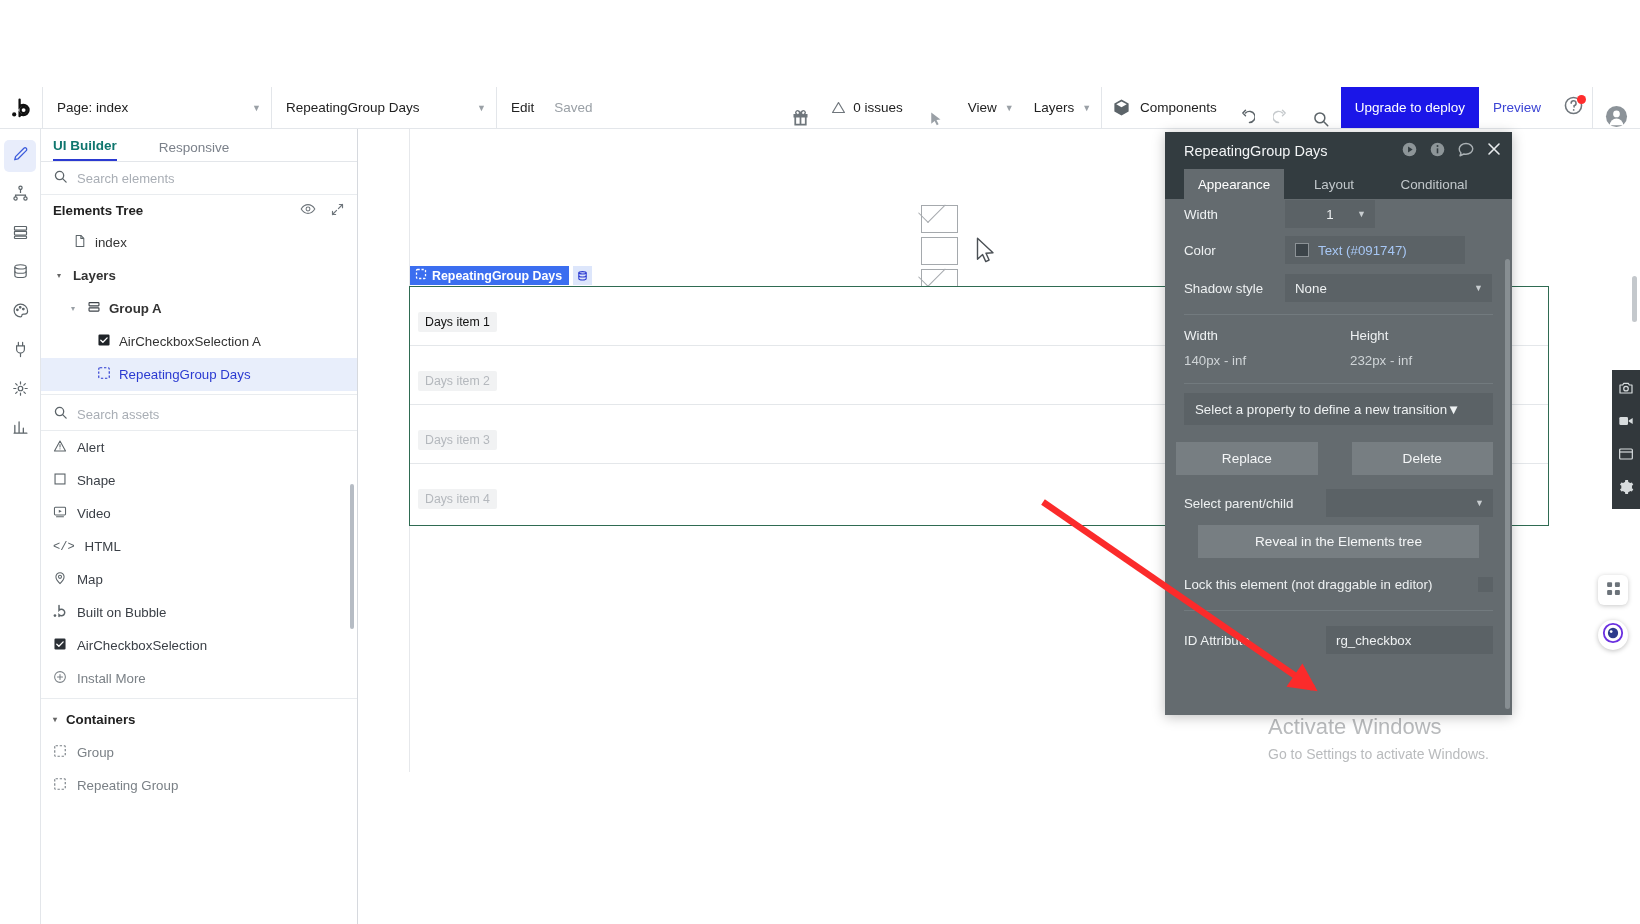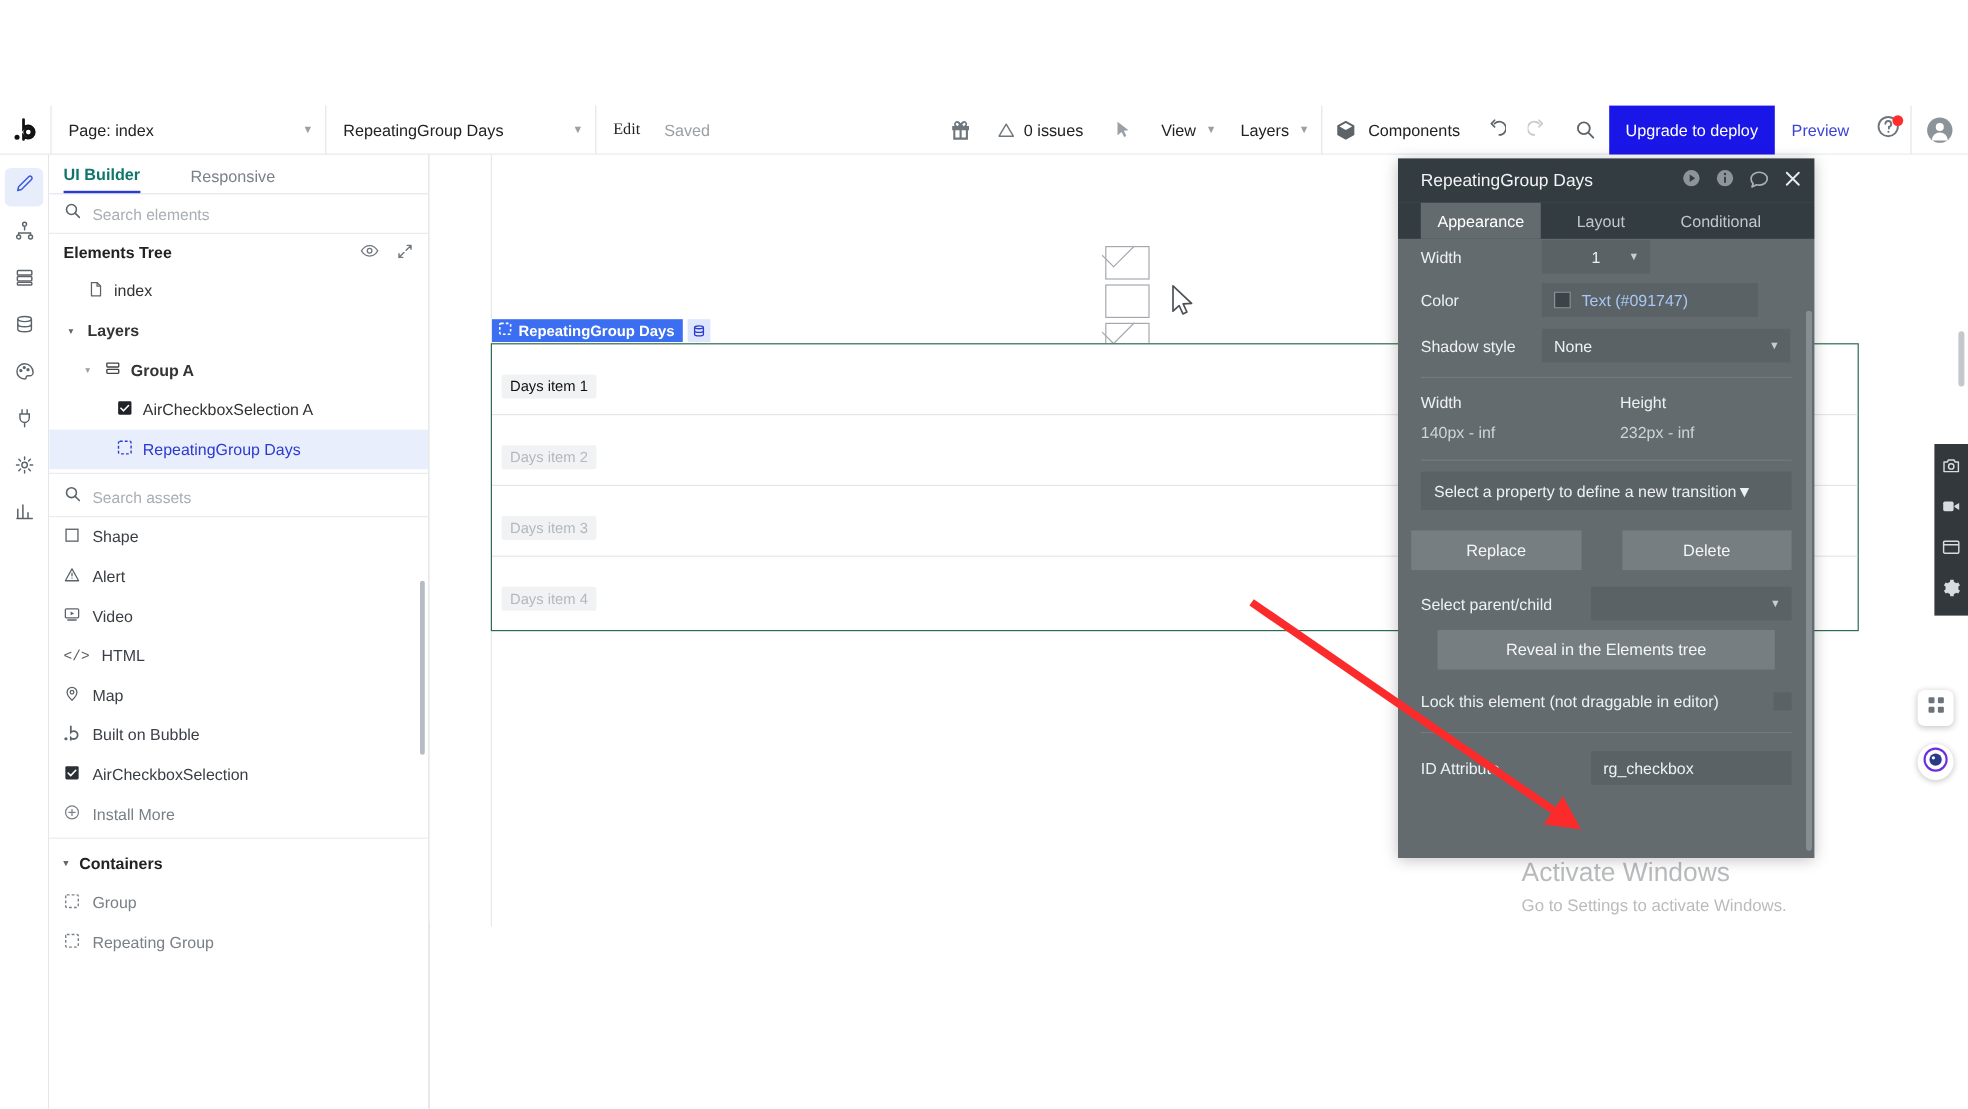--- a/index.html
+++ b/index.html
@@ -8,21 +8,21 @@
     background: #ffffff;
     font-family: "Liberation Sans", sans-serif;
     overflow: hidden;
   }
   #app { position: relative; width: 1640px; height: 924px; background:#fff; }
 
   
   .topbar {
     position: absolute; left: 0; top: 88px; width: 1640px; height: 41px;
     background: #ffffff; border-bottom: 1px solid #e3e6ea;
-    display: flex; align-items: center;
+    display: flex; align-items: flex-end;
   }
   .bubble-logo {
     width: 42px; height: 41px; display: flex; align-items: center; justify-content: center;
     font-size: 22px; font-weight: 700; color: #1a1a2e; letter-spacing: -1px;
   }
   .tb-sep { width:1px; height:41px; background:#e3e6ea; }
   .tb-select {
     height: 41px; display: flex; align-items: center; padding: 0 10px 0 14px;
     font-size: 13.5px; color: #222; position: relative; cursor: pointer;
   }
@@ -203,21 +203,21 @@
       <span class="caret">▼</span>
     </div>
     <div class="tb-sep"></div>
 
     <div class="tb-select" id="elem-select">
       <span>RepeatingGroup Days</span>
       <span class="caret">▼</span>
     </div>
     <div class="tb-sep"></div>
 
-    <div class="tb-btn" style="padding-left:14px;font-family:Liberation Serif, serif;">Edit</div>
+    <div class="tb-btn" style="padding-left:14px;">Edit</div>
     <div class="tb-btn muted">Saved</div>
 
     <div style="flex:1"></div>
 
     <div class="tb-icon" style="padding:0 10px">
       <svg width="21" height="21" viewBox="0 0 24 24" fill="#6f767c">
           <path d="M20 8h-2.2a3 3 0 0 0-4.3-4L12 5.4 10.5 4a3 3 0 0 0-4.3 4H4v4h1v9h14v-9h1V8zm-5.4-2.6a1.2 1.2 0 1 1 1.7 1.7L15 8.2 13.6 6.8l1-1.4zM7.7 5.4a1.2 1.2 0 0 1 1.7 0l1 1.4L9 8.2 7.7 7.1a1.2 1.2 0 0 1 0-1.7zM11 19H7v-7h4v7zm6 0h-4v-7h4v7z"></path>
         </svg>
     </div>
     <div class="tb-btn">
@@ -446,34 +446,34 @@
         <svg width="15" height="15" viewBox="0 0 24 24" fill="none" stroke="#5c6469" stroke-width="2.1">
             <circle cx="10.5" cy="10.5" r="6.6"></circle>
             <path d="M15.4 15.4 21 21" stroke-linecap="round"></path>
           </svg>
       </span>
       <input placeholder="Search assets" style="">
     </div>
 
     <div class="asset-row">
       <span>
-        <svg width="14" height="14" viewBox="0 0 24 24" fill="none" stroke="#5c6469" stroke-width="1.9">
-            <rect x="3.5" y="3.5" width="17" height="17"></rect>
-          </svg>
-      </span>
-      <span>Shape</span>
-    </div>
-    <div class="asset-row">
-      <span>
         <svg width="14" height="14" viewBox="0 0 24 24" fill="none" stroke="#5c6469" stroke-width="1.8">
             <path d="M12 3.5 2.5 20.5h19L12 3.5z" stroke-linejoin="round"></path>
             <path d="M12 9.5v4.2M12 16.8v.1" stroke-linecap="round"></path>
           </svg>
       </span>
       <span>Alert</span>
+    </div>
+    <div class="asset-row">
+      <span>
+        <svg width="14" height="14" viewBox="0 0 24 24" fill="none" stroke="#5c6469" stroke-width="1.9">
+            <rect x="3.5" y="3.5" width="17" height="17"></rect>
+          </svg>
+      </span>
+      <span>Shape</span>
     </div>
     <div class="asset-row">
       <span>
         <svg width="14" height="14" viewBox="0 0 24 24" fill="none" stroke="#5c6469" stroke-width="1.8">
             <rect x="2.5" y="4" width="19" height="13" rx="1.5"></rect>
             <path d="M10 8l5 2.6L10 13.2V8z" fill="#5c6469" stroke="none"></path>
             <path d="M6 20h12" stroke-linecap="round"></path>
           </svg>
       </span>
       <span>Video</span>

